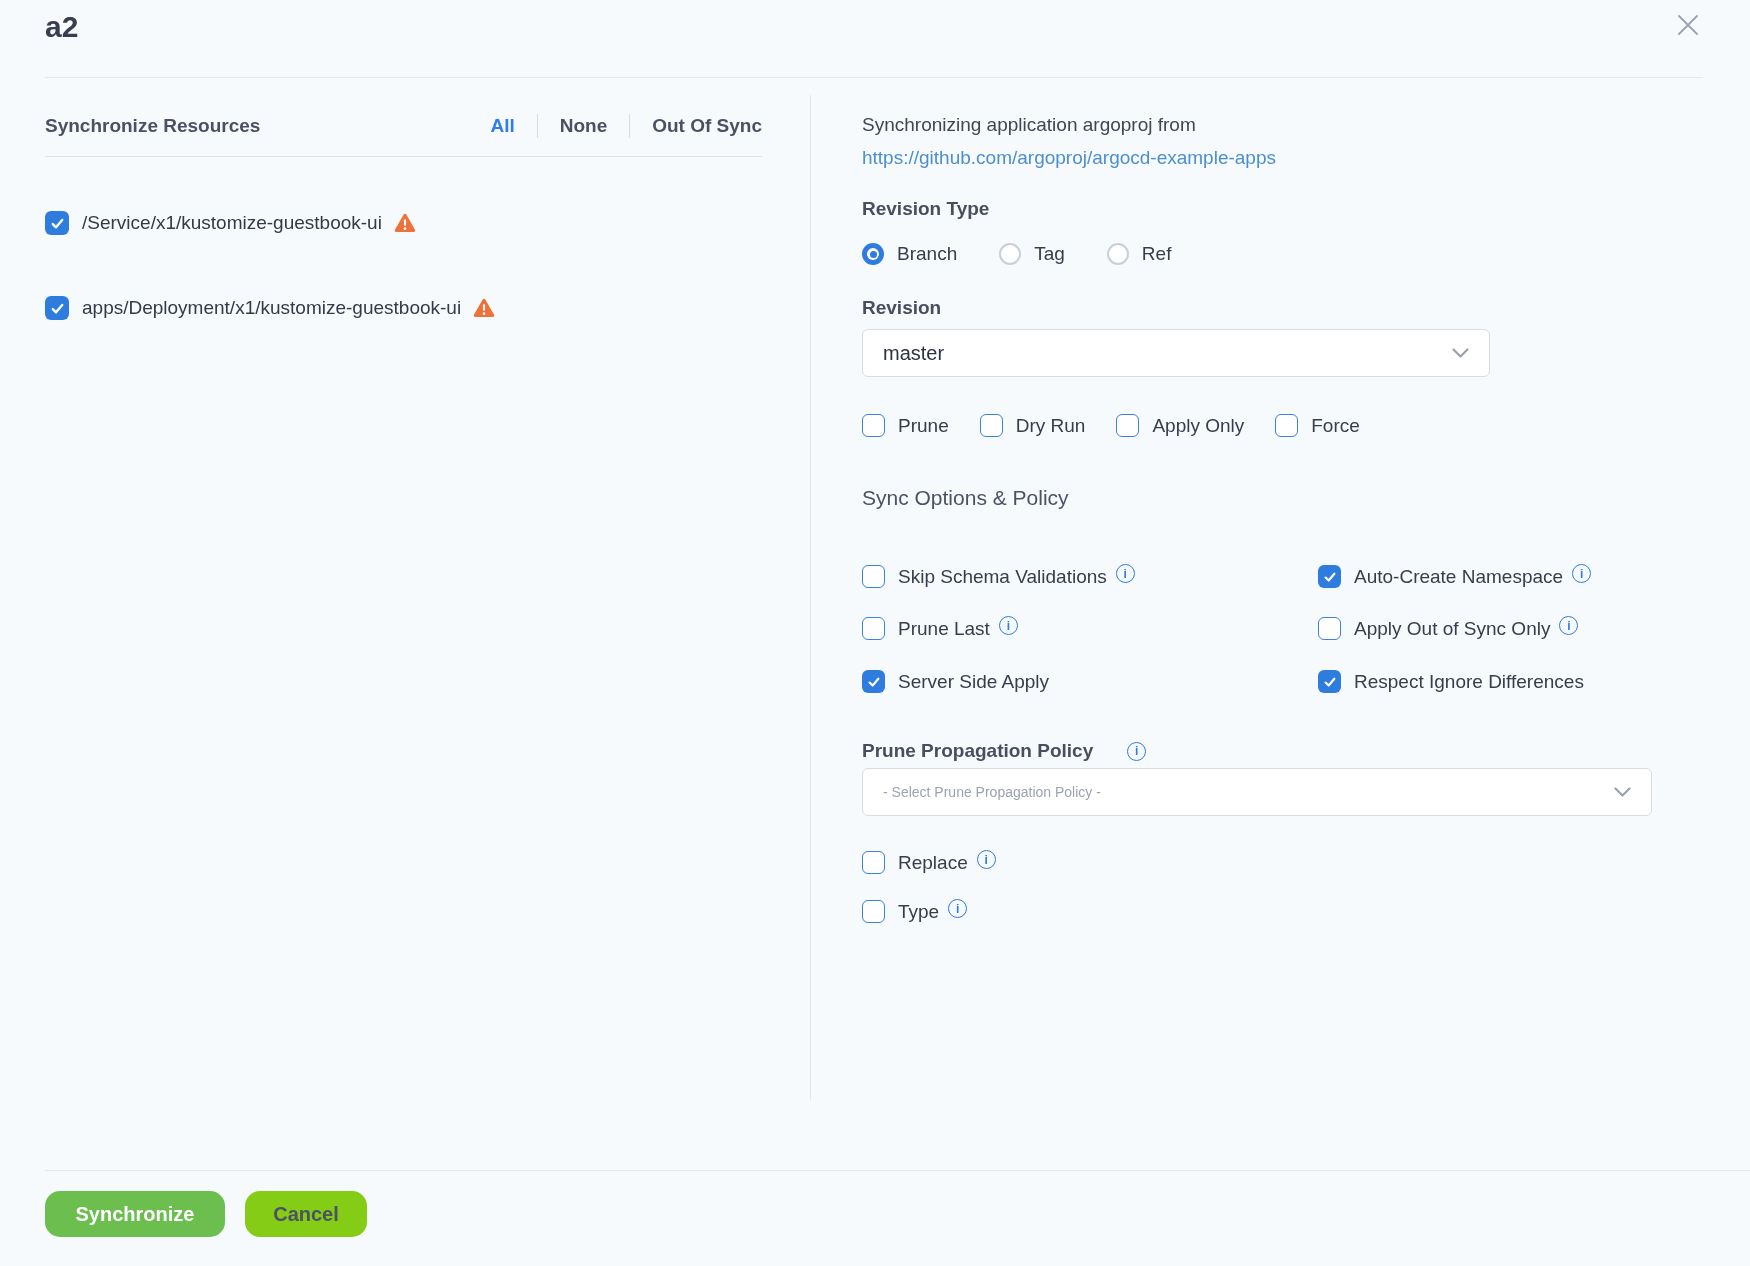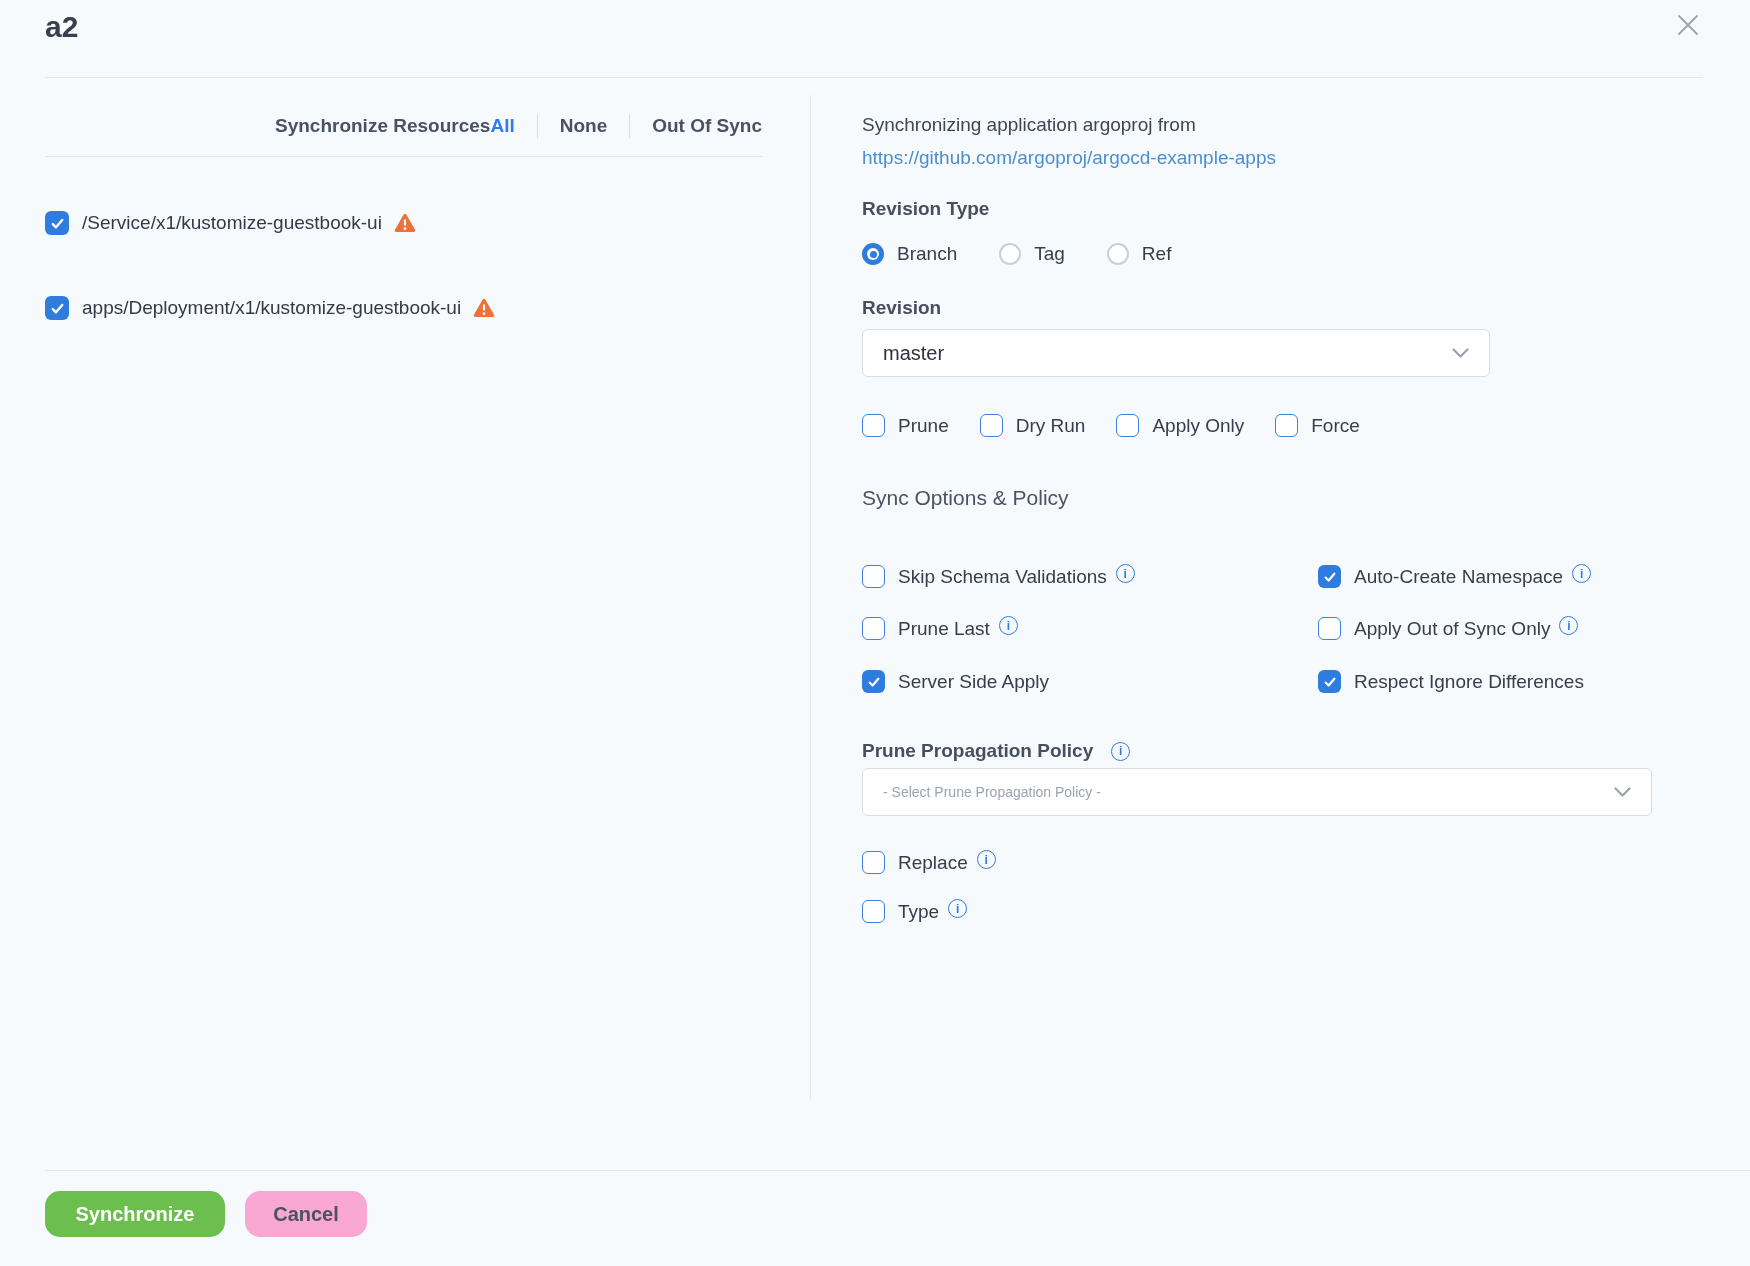--- a/index.html
+++ b/index.html
@@ -13,21 +13,21 @@
   }
   .app { position:absolute; inset:0; }
 
   
   .page-title{ position:absolute; left:45px; top:10px; font-size:30px; font-weight:700; color:#373e4e; }
   .close-btn{ position:absolute; left:1672px; top:10px; width:32px; height:32px; background:none; border:none; cursor:pointer; }
   .rule-h{ position:absolute; left:45px; width:1658px; height:1px; background:#e4e8ee; }
   .header-rule{ top:77px; }
 
   
-  .left-head{ position:absolute; left:45px; top:114px; width:717px; display:flex; align-items:center; justify-content:flex-end; }
+  .left-head{ position:absolute; left:45px; top:114px; width:717px; display:flex; align-items:center; justify-content:space-between; }
   .panel-title{ font-size:19px; font-weight:600; color:#4a5163; }
   .filters{ display:flex; align-items:center; }
   .filter{ background:none; border:none; font-family:inherit; font-size:19px; font-weight:600; color:#4a5163; cursor:pointer; padding:0; }
   .filter.active{ color:#2e7cf0; font-weight:700; }
   .filter-sep{ width:1px; height:24px; background:#d8dde4; margin:0 22px; }
   .list-rule{ position:absolute; left:45px; top:156px; width:717px; height:1px; background:#e0e4ea; }
 
   .resource-row{ position:absolute; left:45px; display:flex; align-items:center; }
   .resource-row .res-label{ margin-left:13px; font-size:19px; color:#333a48; }
   .warn-icon{ margin-left:12px; display:inline-flex; }
@@ -35,21 +35,21 @@
   
   .v-divider{ position:absolute; left:810px; top:95px; width:1px; height:1005px; background:#e4e8ee; }
 
   
   .rp{ position:absolute; left:862px; }
   .manifest-label{ top:114px; font-size:19px; font-weight:500; color:#3f4654; }
   .manifest-link{ top:147px; font-size:19px; color:#4c8fce; text-decoration:none; }
   .field-label{ font-size:19px; font-weight:700; color:#474e5e; }
   .lbl-revision-type{ top:198px; }
   .lbl-revision{ top:297px; }
-  .lbl-prune-policy{ top:740px; display:flex; align-items:center; gap:9px; }
+  .lbl-prune-policy{ top:740px; display:flex; align-items:center; gap:25px; }
 
   .radio-row{ top:243px; display:flex; align-items:center; }
   .radio-opt{ display:flex; align-items:center; cursor:pointer; }
   .radio-opt + .radio-opt{ margin-left:42px; }
   .radio{ width:22px; height:22px; border-radius:50%; background:#fff; border:2px solid #c8cfd9; display:flex; align-items:center; justify-content:center; }
   .radio.selected{ border:none; background:#2e7ce0; }
   .radio.selected .radio-inner{ width:12px; height:12px; border-radius:50%; background:#fff; display:flex; align-items:center; justify-content:center; }
   .radio.selected .radio-core{ width:7px; height:7px; border-radius:50%; background:#2e7ce0; }
   .radio-label{ margin-left:13px; font-size:19px; color:#363d4b; }
 
@@ -77,21 +77,21 @@
   .info-icon{ margin-left:9px; width:19px; height:19px; border:1.5px solid #2e7ce0; border-radius:50%; color:#2e7ce0;
     display:inline-flex; align-items:center; justify-content:center; font-size:12px; font-weight:700; transform:translateY(-3px); cursor:pointer; }
   .lbl-prune-policy .info-icon{ transform:translateY(0); }
 
   .replace-row{ top:851px; } .retry-row{ top:900px; }
 
   
   .footer-rule{ top:1170px; width:1705px; left:45px; }
   .btn{ position:absolute; top:1191px; height:46px; border:none; border-radius:15px; font-family:inherit; font-size:20px; font-weight:700; cursor:pointer; }
   .btn-sync{ left:45px; width:180px; background:#6cbf4e; color:#ffffff; }
-  .btn-cancel{ left:245px; width:122px; background:#f9a8d4; color:#4b5263; }
+  .btn-cancel{ left:245px; width:122px; background:#84cc16; color:#4b5263; }
 </style>
 </head>
 <body>
 
 <div class="app">
 
   <div class="page-title">a2</div>
   <button class="close-btn">
     <span>
       <svg width="26" height="26" viewBox="0 0 26 26">

